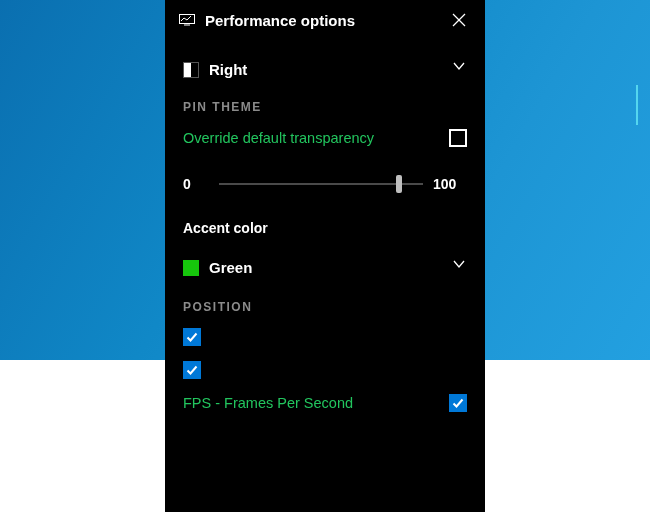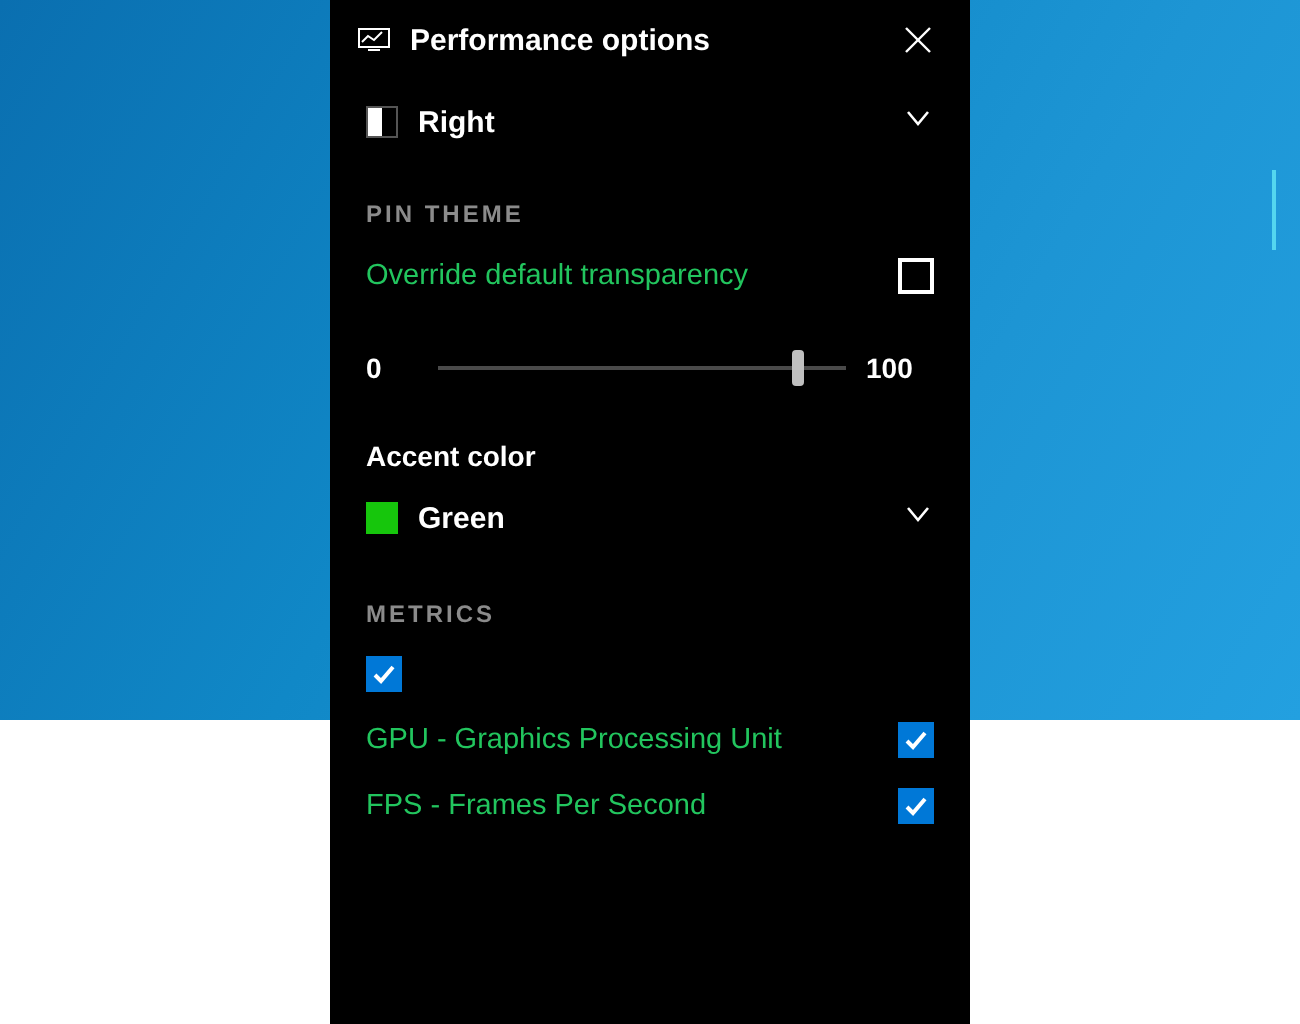--- a/index.html
+++ b/index.html
@@ -74,21 +74,21 @@
   }
   .sub-label {
     color: #fff;
     font-size: 14px;
     font-weight: 600;
     margin-top: 22px;
     margin-bottom: 6px;
   }
   .dropdown {
     display: flex;
-    align-items: center;
+    align-items: flex-end;
     height: 34px;
     cursor: pointer;
   }
   .dropdown .swatch {
     width: 14px; height: 14px;
     border: 1px solid #555;
     margin-right: 10px;
     flex: none;
   }
   .swatch.half {
@@ -223,32 +223,31 @@
       <div class="dropdown">
         <span class="swatch green" id="accent-swatch" style="background: rgb(22, 198, 12); border-color: rgb(22, 198, 12);"></span>
         <span class="value">Green</span>
         <span class="chevron">
           <svg width="16" height="16" viewBox="0 0 16 16">
               <polyline points="3,5 8,11 13,5" fill="none" stroke="#fff" stroke-width="1.3"></polyline>
             </svg>
         </span>
       </div>
 
-      <div class="section-label" style="margin-top:24px">METRICS</div>
+      <div class="section-label" style="margin-top:24px">POSITION</div>
       <div class="metrics-list" id="metrics-list">
 
       <div class="row">
             <div class="checkbox checked">
               <svg width="14" height="14" viewBox="0 0 14 14">
                 <polyline points="2.5,7.5 5.5,10.5 11.5,3.5" fill="none" stroke="#fff" stroke-width="2"></polyline>
               </svg>
             </div>
           </div>
           <div class="row">
-            <div class="label">GPU - Graphics Processing Unit</div>
             <div class="checkbox checked">
               <svg width="14" height="14" viewBox="0 0 14 14">
                 <polyline points="2.5,7.5 5.5,10.5 11.5,3.5" fill="none" stroke="#fff" stroke-width="2"></polyline>
               </svg>
             </div>
           </div>
           <div class="row">
             <div class="label">FPS - Frames Per Second</div>
             <div class="checkbox checked">
               <svg width="14" height="14" viewBox="0 0 14 14">

